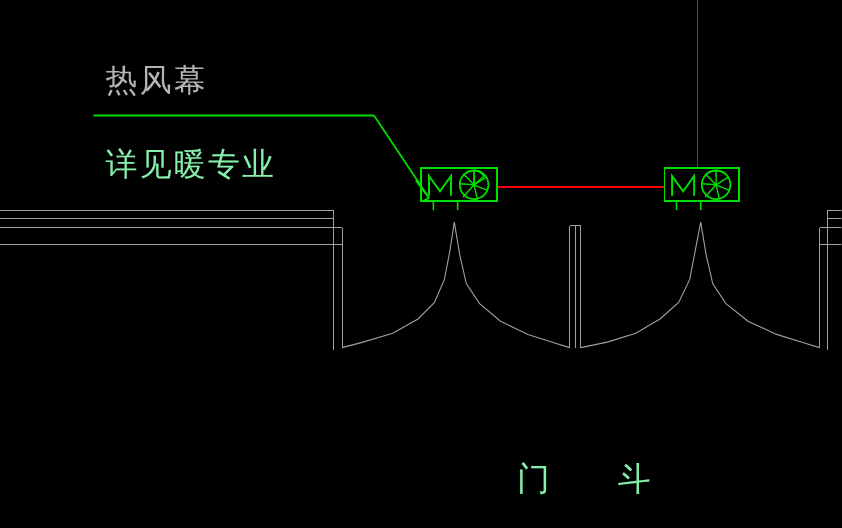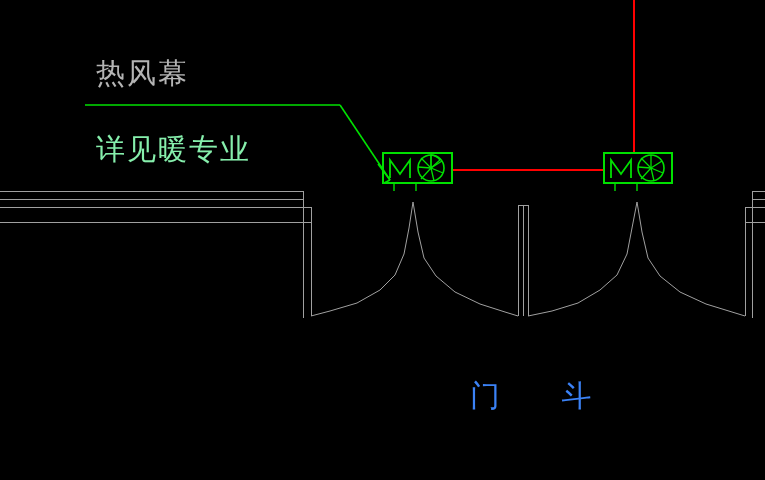--- a/index.html
+++ b/index.html
@@ -44,24 +44,24 @@
   }
   #note-line-2 {
     left: 96px;
     top: 130px;
     font-size: 29px;
     letter-spacing: 2px;
     color: #86efac;
   }
   #room-label {
     left: 470px;
-    top: 376px;
+    top: 415px;
     font-size: 30px;
     letter-spacing: 26px;
-    color: #3b82f6;
+    color: #86efac;
   }
 </style>
 </head>
 <body>
 
 <div id="cad-canvas">
 
   <svg id="drawing-svg" viewBox="0 0 765 480">
 
     <g stroke="#a0a0a0" stroke-width="1" fill="none" shape-rendering="crispEdges">

